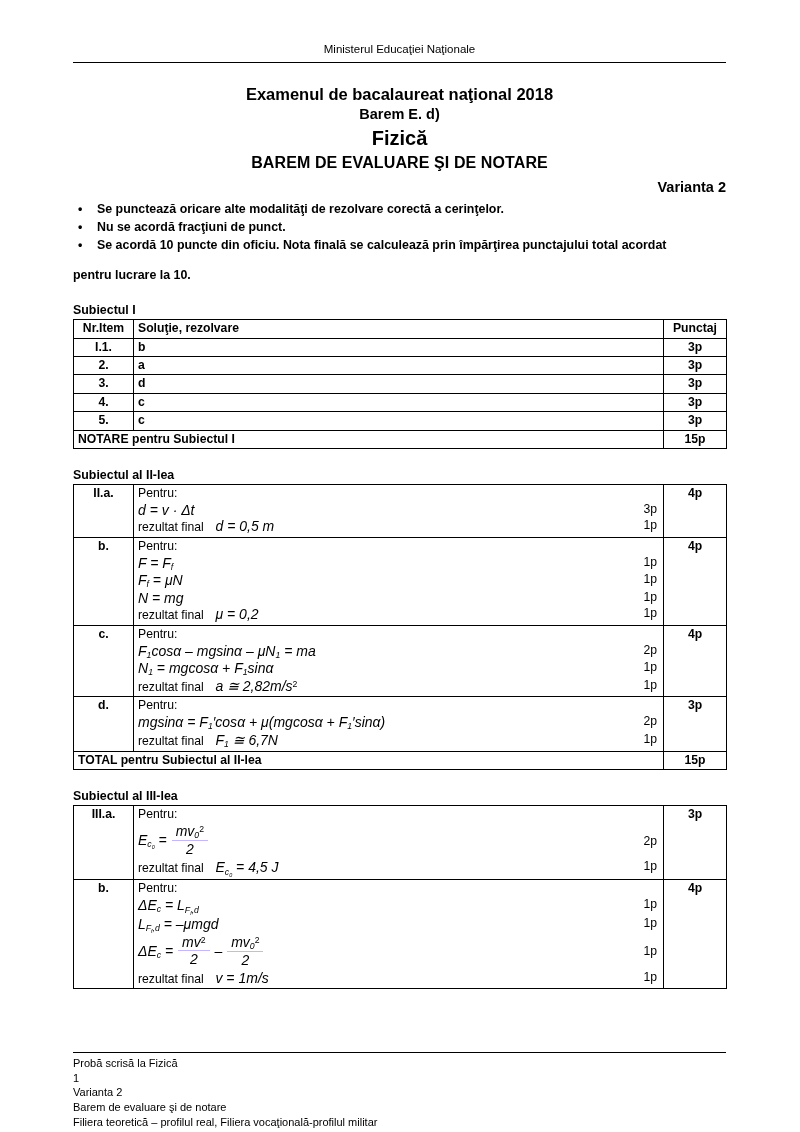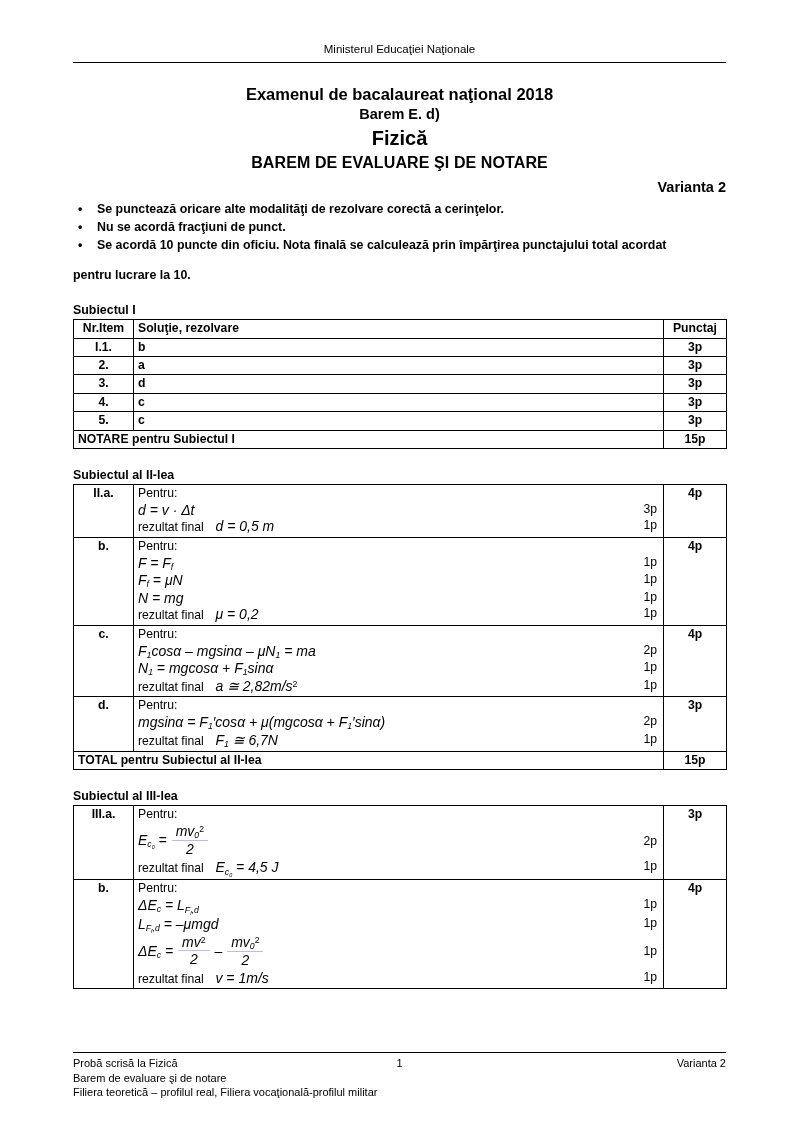--- a/index.html
+++ b/index.html
@@ -198,20 +198,21 @@
     line-height: 1.33;
   }
   .footer-rule {
     border-top: 1px solid #000;
     margin-bottom: 3px;
   }
   .footer-row1 {
     display: flex;
     justify-content: space-between;
     align-items: baseline;
+    flex-direction: column;
   }
   .footer-row1 .c-left { flex: 0 0 33%; text-align: left; }
   .footer-row1 .c-mid  { flex: 0 0 33%; text-align: center; }
   .footer-row1 .c-right{ flex: 0 0 33%; text-align: right; }
 </style>
 </head>
 <body>
 
 <div class="page">
   <div class="inner">

